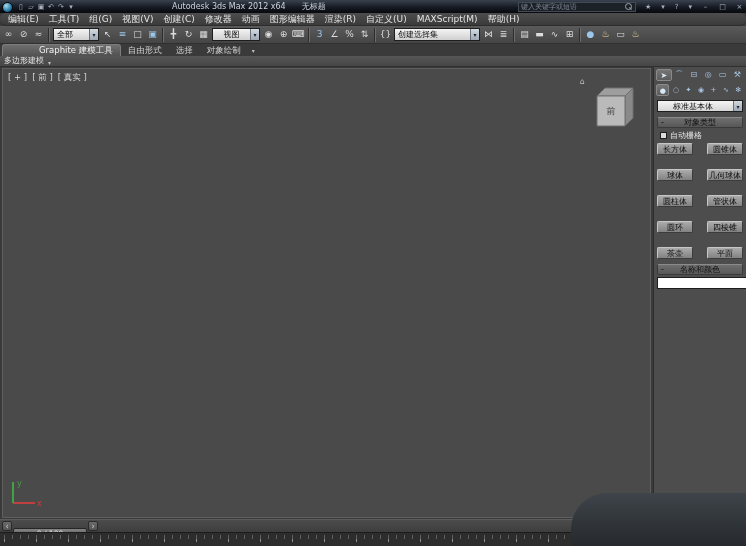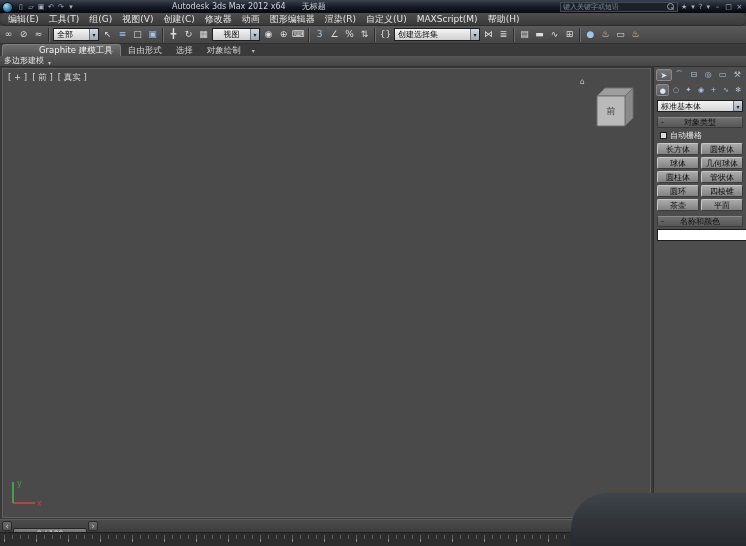--- a/index.html
+++ b/index.html
@@ -9,21 +9,21 @@
 
   
   .titlebar { position:absolute; top:0; left:0; right:0; height:13px;
     background:linear-gradient(#3a4250,#161b23 55%,#07090d); display:flex; align-items:center;
     color:#c9cfd8; font-size:8px; }
   .app-button { width:11px; height:11px; border-radius:50%; margin:1px 3px 0 2px; flex:0 0 auto;
     background:radial-gradient(circle at 35% 30%,#aadcec,#2e82b0 55%,#0f3a55); border:1px solid #050a10; }
   .qat-icon { width:10px; text-align:center; font-size:7px; color:#a9b2bf; line-height:12px; }
   .title-text { margin-left:96px; white-space:nowrap; color:#ccd3dc; }
   .doc-title { margin-left:16px; white-space:nowrap; color:#ccd3dc; }
-  .infocenter { margin-left:auto; display:flex; align-items:center; gap:2px; padding-right:2px; }
+  .infocenter { margin-left:auto; display:flex; align-items:center; gap:8px; padding-right:2px; }
   .searchbox { display:flex; align-items:center; background:#1c2127; border:1px solid #424a55; height:10px; padding:0 2px; }
   .searchbox input { width:104px; height:8px; background:transparent; border:none; outline:none;
     color:#cfd6de; font-size:7px; font-family:inherit; }
   .searchbox input::placeholder { color:#818a96; }
   .mag-icon { width:8px; height:8px; position:relative; flex:0 0 auto; }
   .mag-icon::before { content:""; position:absolute; left:0; top:0; width:5px; height:5px;
     border:1px solid #9aa4b0; border-radius:50%; }
   .mag-icon::after { content:""; position:absolute; left:4px; top:5px; width:3px; height:1px;
     background:#9aa4b0; transform:rotate(45deg); }
   .ic-icon { font-size:7px; color:#a9b2bf; padding:0 1px; line-height:12px; }
@@ -76,30 +76,30 @@
 
   
   .cmd-panel { position:absolute; top:67px; left:653px; width:93px; height:479px;
     background:#4d4d4d; border-left:1px solid #2e2e2e; }
   .cp-tabs { display:flex; gap:1px; padding:2px 2px 1px; }
   .cp-tab { flex:1; height:12px; text-align:center; line-height:12px; font-size:8px;
     color:#a9c6e2; border-radius:2px; }
   .cp-tab.active { background:linear-gradient(#757575,#5c5c5c); border:1px solid #8a8a8a; color:#d8e8f6; }
   .cp-tab.small { font-size:7px; }
   .cp-combo { margin:3px 3px 0; height:12px; background:linear-gradient(#f4f4f4,#d6d6d6);
-    border:1px solid #1e1e1e; display:flex; align-items:center; font-size:8px; color:#0f0f0f; }
+    border:1px solid #1e1e1e; display:flex; align-items:center; font-size:8px; color:#0f0f0f;padding-left:12px; }
   .cp-combo .combo-text { padding:0 3px; }
   .rollout-h { margin:5px 3px 2px; height:11px; background:linear-gradient(#6f6f6f,#575757);
     border:1px solid #3a3a3a; border-top-color:#8b8b8b; border-radius:2px; position:relative;
     display:flex; align-items:center; justify-content:center; font-size:8px; color:#0d0d0d; }
   .rh-minus { position:absolute; left:3px; top:0; line-height:10px; font-size:8px; color:#111; }
   .autogrid-row { display:flex; align-items:center; gap:3px; margin:2px 6px 1px; }
   .checkbox { width:7px; height:7px; background:#dcdcdc; border:1px solid #1d1d1d; flex:0 0 auto; }
   .autogrid-label { font-size:8px; color:#e3e3e3; white-space:nowrap; }
-  .prim-grid { margin:2px 3px 0; display:grid; grid-template-columns:1fr 1fr; gap:2px; }
+  .prim-grid { margin:2px 3px 0; display:grid; grid-template-columns:1fr 1fr; gap:14px; }
   .prim-btn { height:12px; font-size:8px; color:#0d0d0d; text-align:center; line-height:11px;
     background:linear-gradient(#ababab,#828282); border:1px solid #3c3c3c;
     border-top-color:#c6c6c6; border-left-color:#c6c6c6; border-radius:2px;
     overflow:hidden; white-space:nowrap; }
   .name-row { margin:2px 3px 0; display:flex; gap:2px; align-items:center; }
   .name-input { flex:1; height:12px; background:#ffffff; border:1px solid #1d1d1d;
     font-size:8px; font-family:inherit; padding:0 2px; color:#111; }
 
   
   .timeline { position:absolute; top:519px; left:0; width:653px; height:13px;

